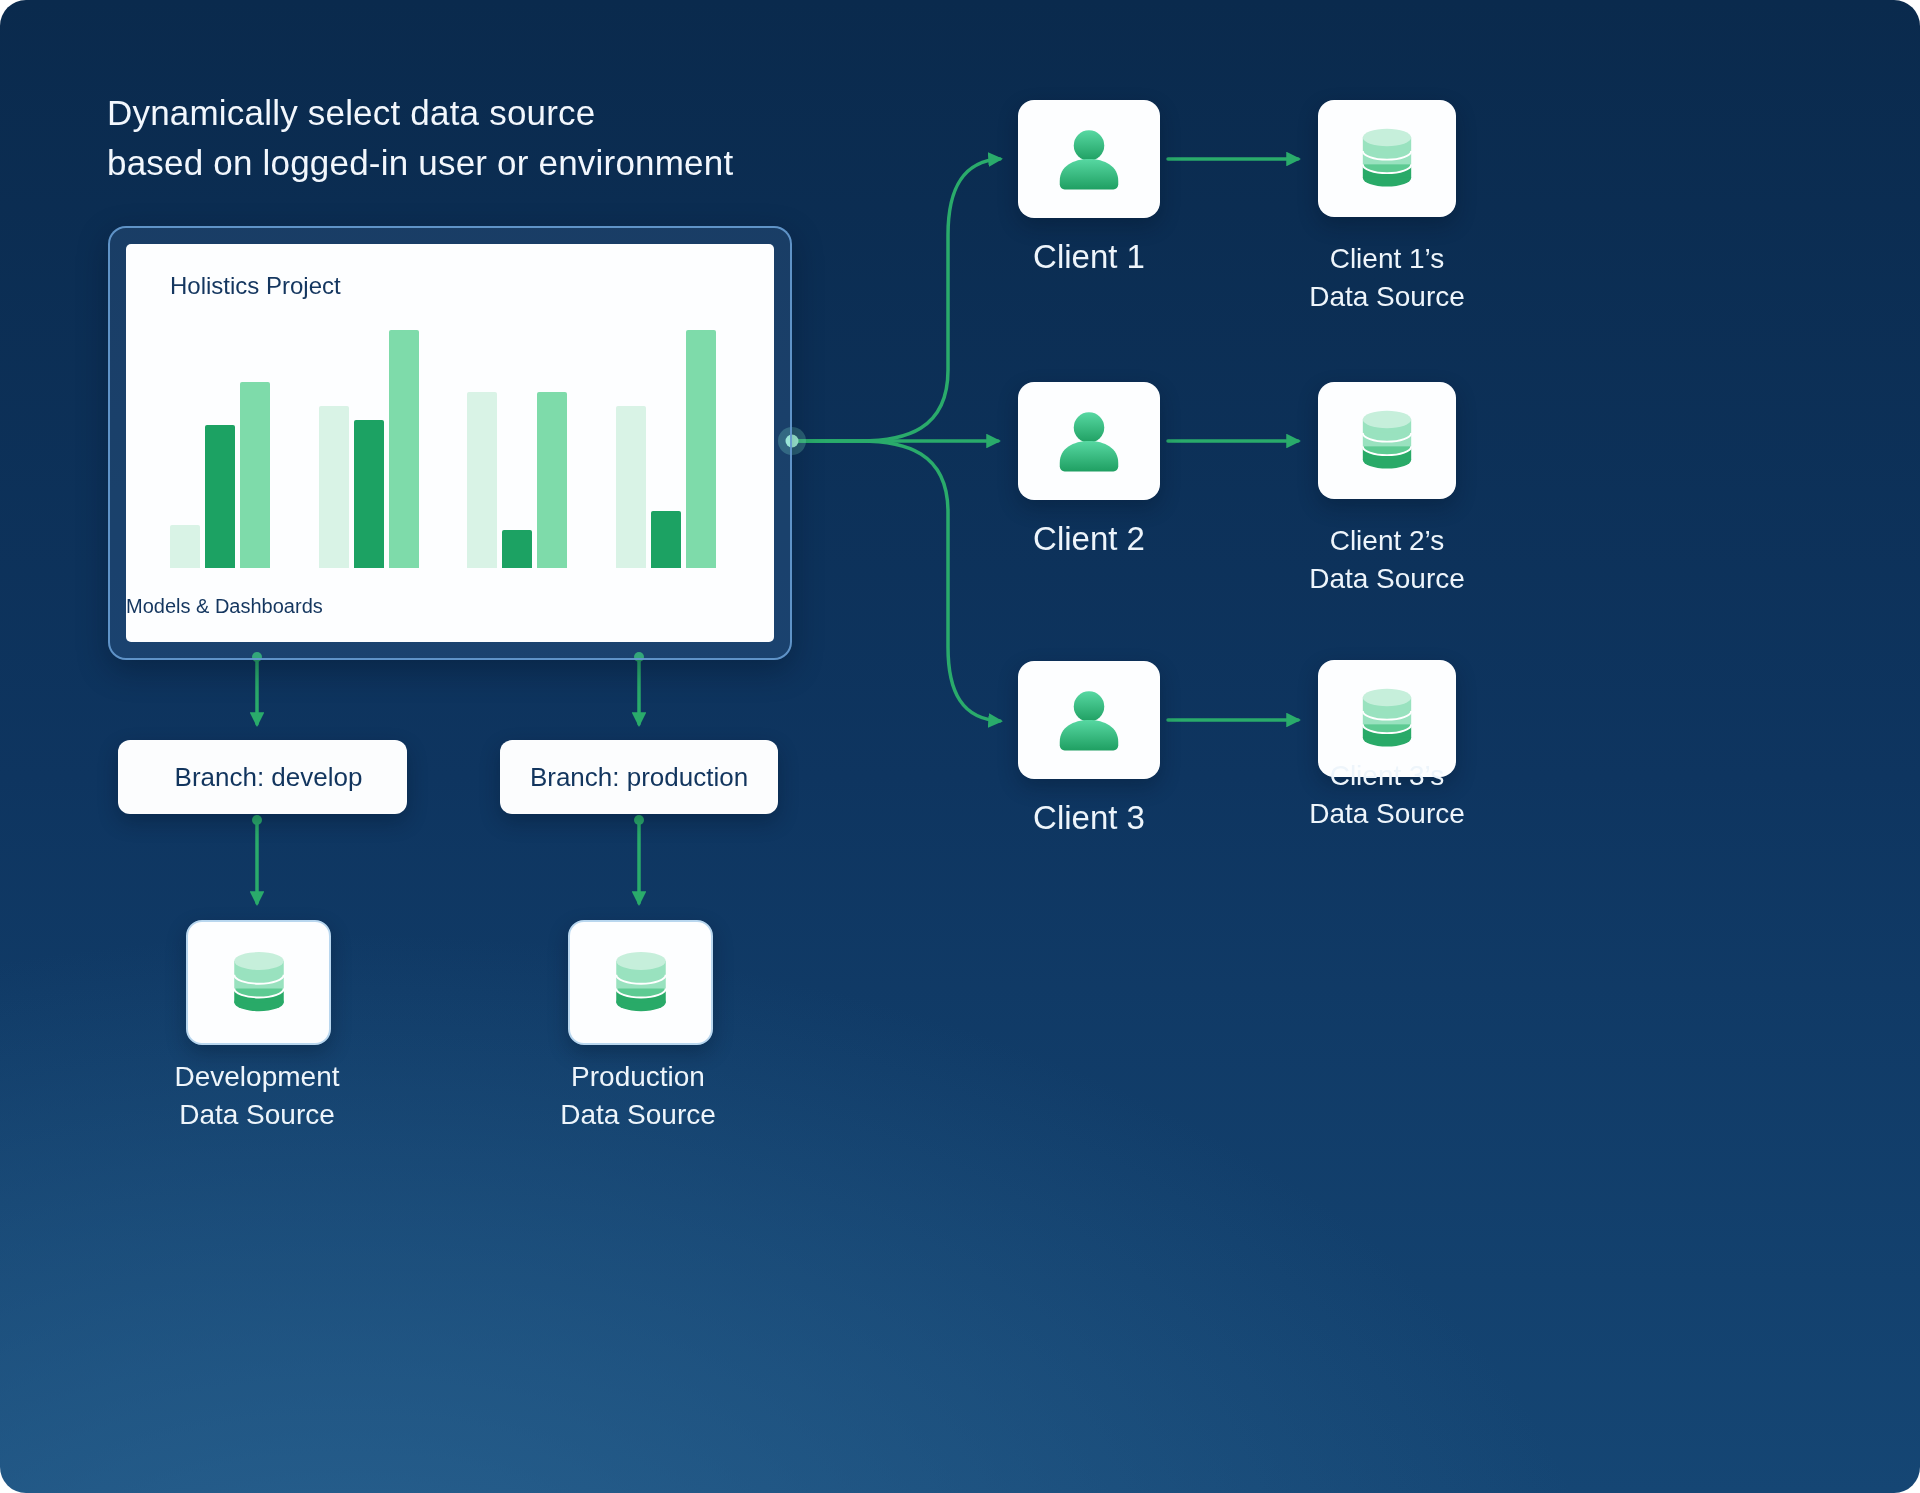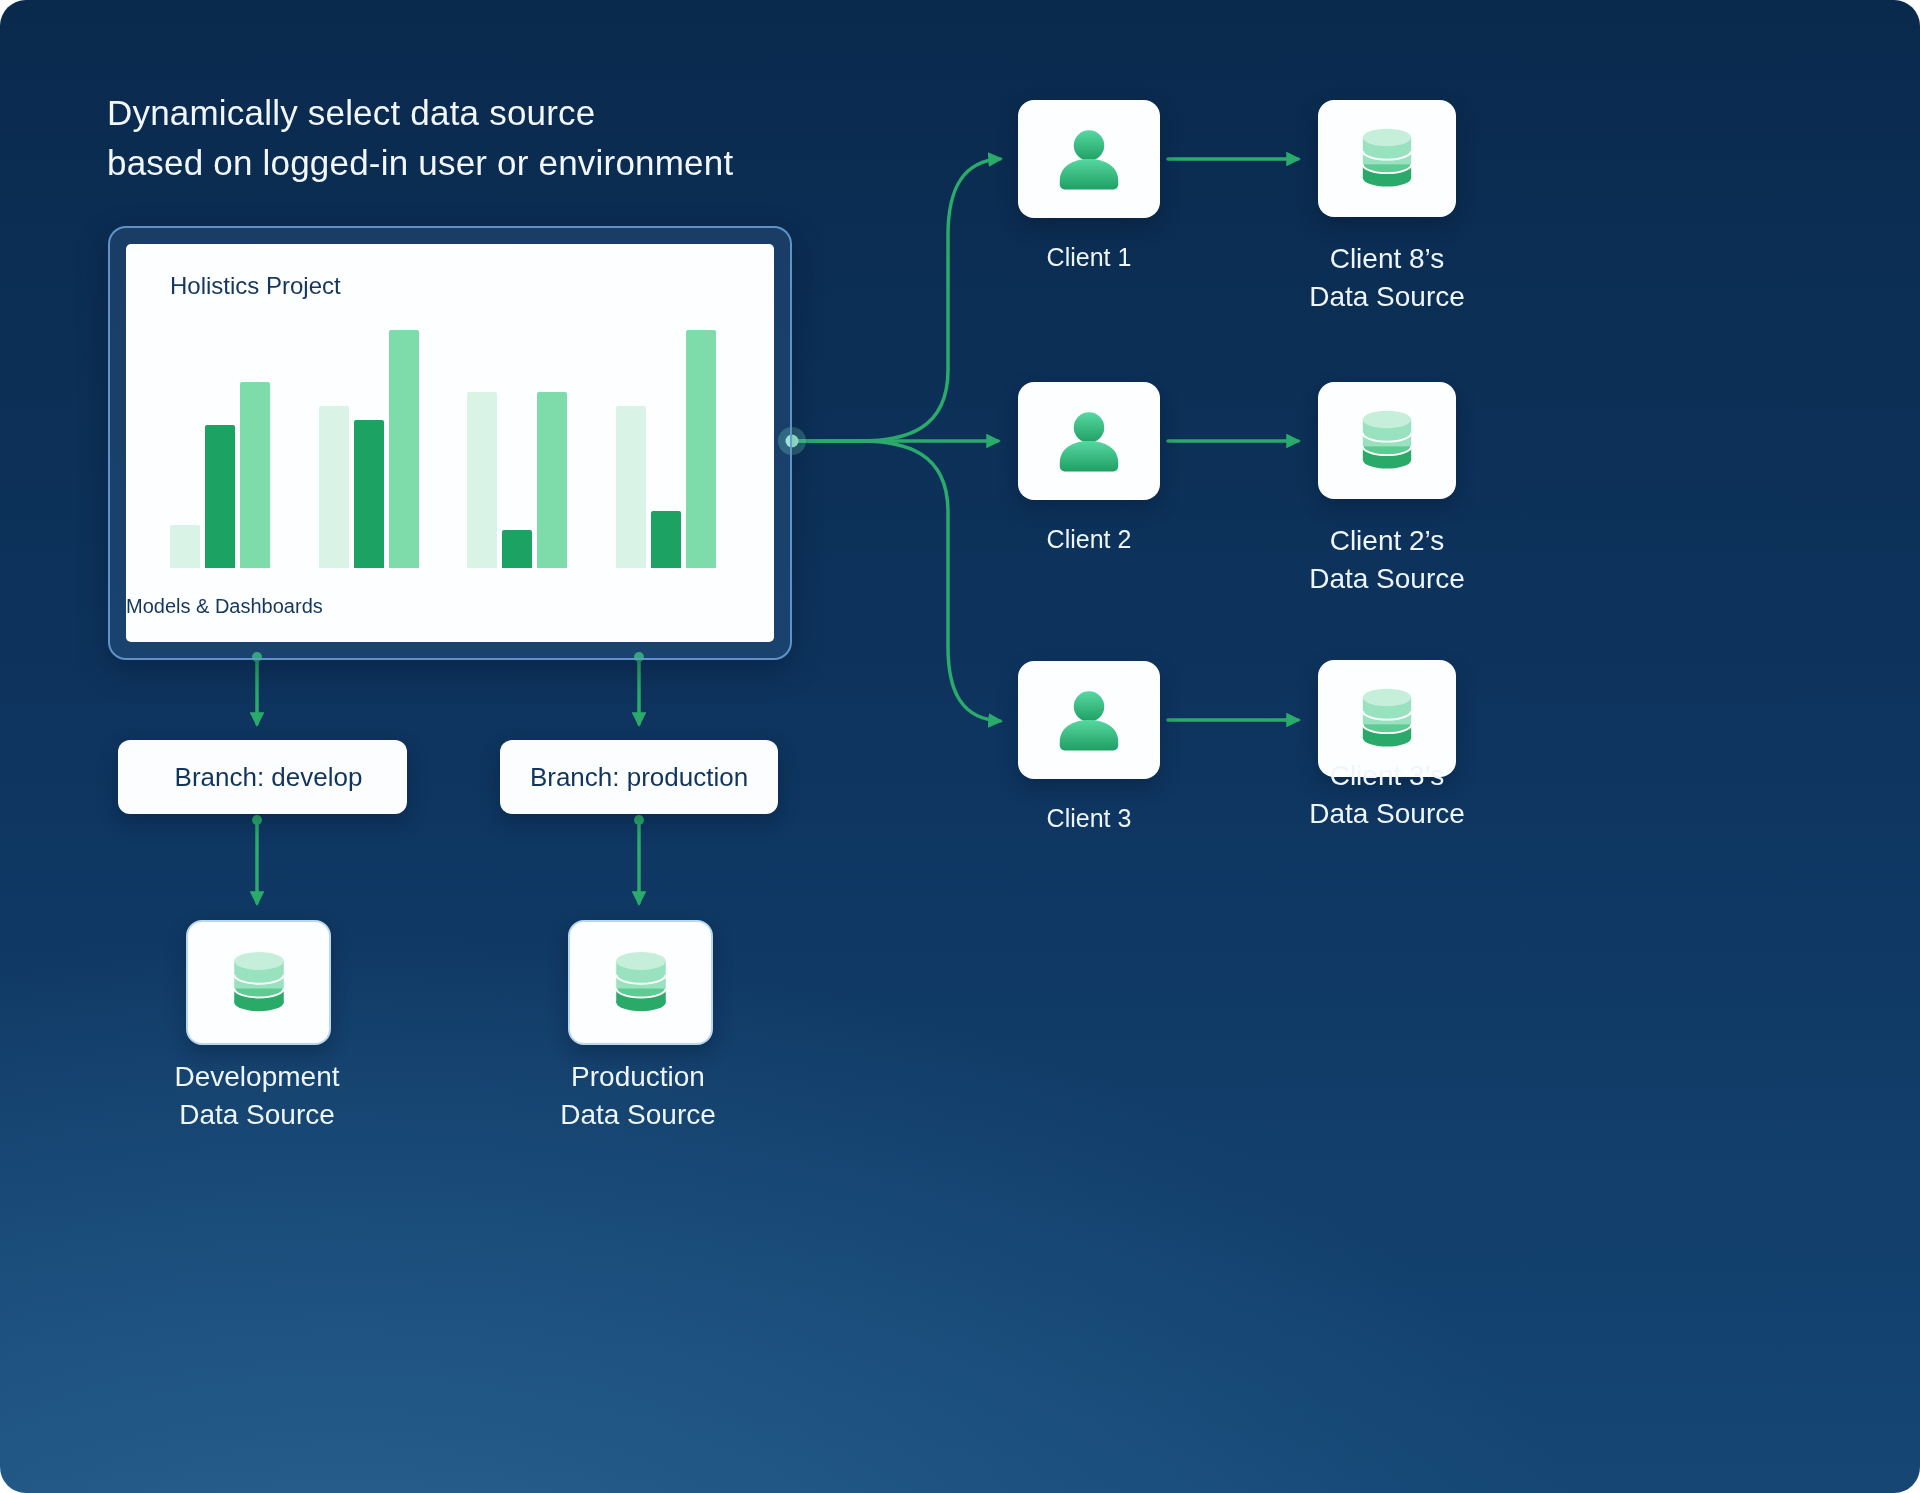--- a/index.html
+++ b/index.html
@@ -37,21 +37,21 @@
   .ds-card { position:absolute; background:#fdfeff; border-radius:16px; z-index:2;
     display:flex; align-items:center; justify-content:center;
     box-shadow:0 8px 20px rgba(3,15,32,0.3); }
   .ds-card.bordered { border:2px solid #b9d7ef; }
   .client-card { position:absolute; width:142px; height:118px; background:#fdfeff; border-radius:16px;
     z-index:2; display:flex; align-items:center; justify-content:center;
     box-shadow:0 8px 20px rgba(3,15,32,0.3); }
 
   .node-label { position:absolute; z-index:2; color:#eef5fb; text-align:center;
     font-size:28px; font-weight:500; line-height:38px; }
-  .client-label { font-size:25px; }
+  .client-label { font-size:33px; }
 </style>
 </head>
 <body>
 
 <svg width="0" height="0" style="position:absolute" aria-hidden="true">
   <defs>
     <linearGradient id="pgrad" x1="0" y1="0" x2="0" y2="1">
       <stop offset="0" stop-color="#57d8a2"></stop>
       <stop offset="1" stop-color="#1f9f62"></stop>
     </linearGradient>
@@ -218,21 +218,21 @@
       <rect x="14" y="36" width="36" height="10" fill="#29aa68"></rect>
       <ellipse cx="32" cy="36" rx="18" ry="6.5" fill="#5ecb93" stroke="#ffffff" stroke-width="1.4"></ellipse>
       <rect x="14" y="26" width="36" height="10" fill="#99e2bf"></rect>
       <ellipse cx="32" cy="26" rx="18" ry="6.5" fill="#99e2bf" stroke="#ffffff" stroke-width="1.4"></ellipse>
       <rect x="14" y="16" width="36" height="10" fill="#99e2bf"></rect>
       <ellipse cx="32" cy="16" rx="18" ry="6.5" fill="#c6efdb"></ellipse>
     </svg>
   </div>
 
   <div class="node-label" style="left:1292px; top:240px; width:190px;">
-    <div>Client 8’s</div>
+    <div>Client 1’s</div>
     <div>Data Source</div>
   </div>
   <div class="node-label" style="left:1292px; top:522px; width:190px;">
     <div>Client 2’s</div>
     <div>Data Source</div>
   </div>
   <div class="node-label" style="left:1292px; top:757px; width:190px;">
     <div>Client 3’s</div>
     <div>Data Source</div>
   </div>

